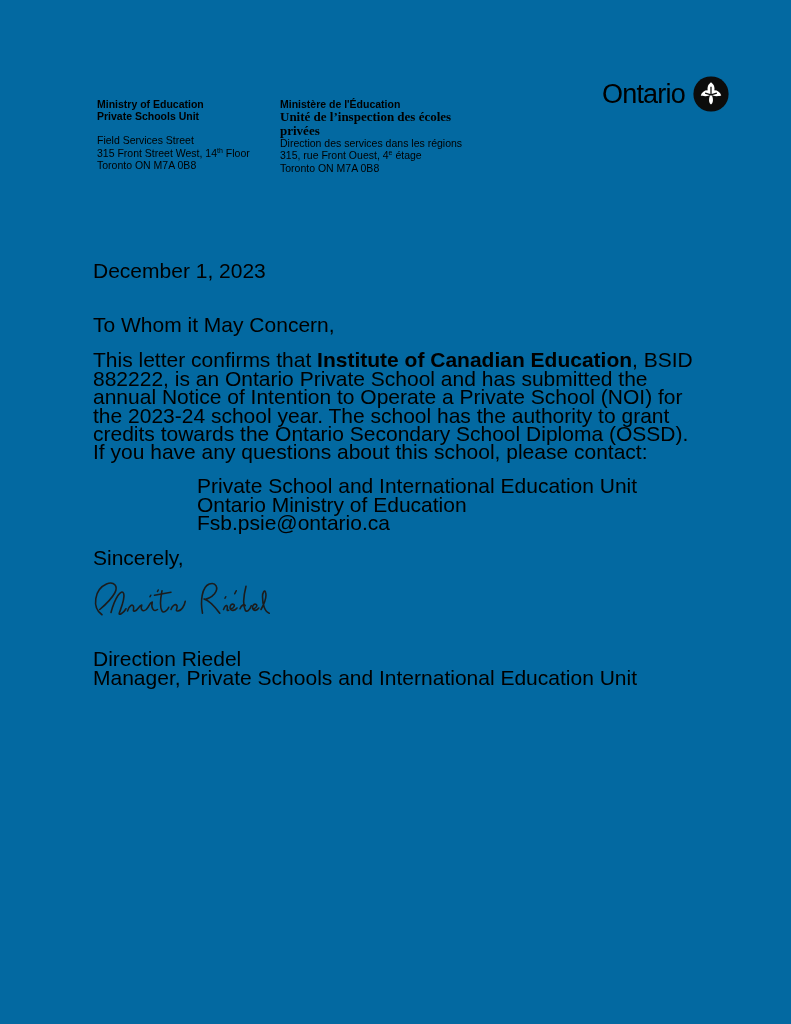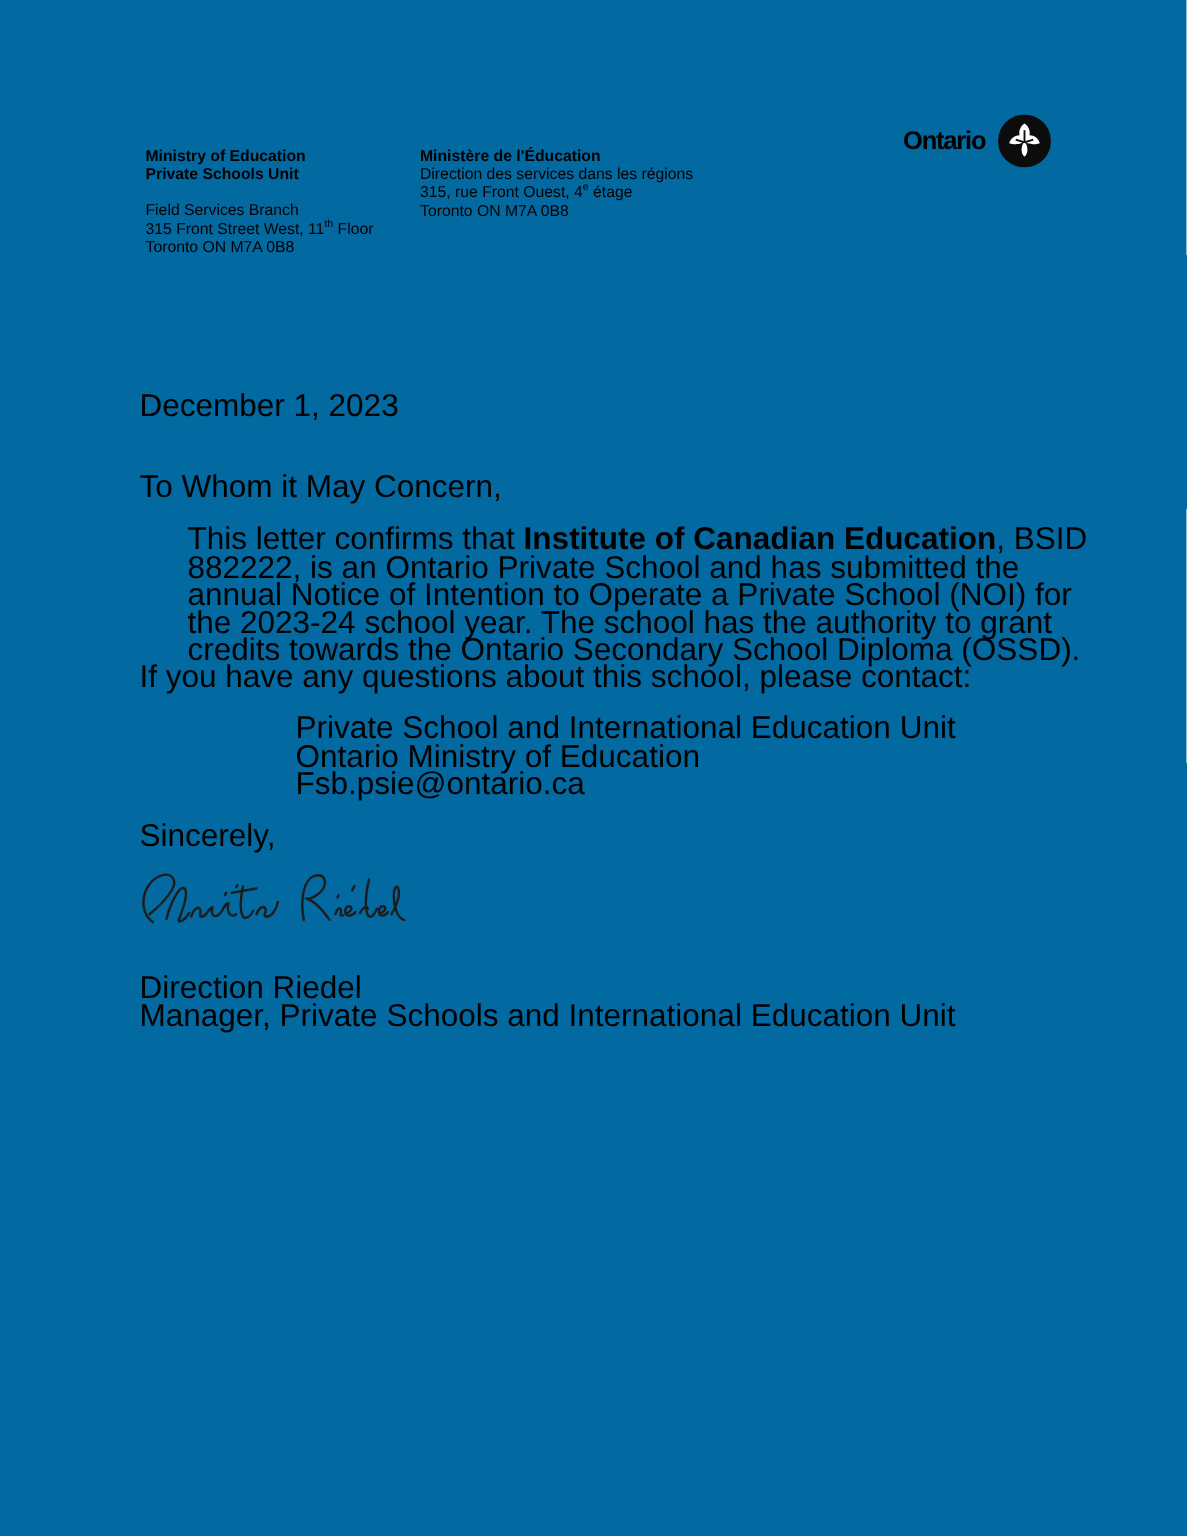--- a/index.html
+++ b/index.html
@@ -28,36 +28,36 @@
     font-size: 13px;
     line-height: 13.5px;
   }
   sup { font-size: 7px; vertical-align: super; line-height: 0; }
   .logo {
     position: absolute;
     left: 602px; top: 76px;
     display: flex; align-items: center;
   }
   .logo-word {
-    font-weight: 700;
-    font-size: 17px;
+    font-weight: 400;
+    font-size: 27px;
     letter-spacing: -0.8px;
     line-height: 36px;
   }
   .logo-trillium { margin-left: 8px; width: 36px; height: 36px; }
   
   .txt {
     position: absolute;
     left: 93px;
     font-size: 21px;
     line-height: 18.6px;
   }
   .date       { top: 262px; }
   .salutation { top: 316px; }
-  .bodypara   { top: 351px; width: 612px; margin-left: 32px; }
+  .bodypara   { top: 351px; width: 612px; }
   .questions  { top: 443px; }
   .contact    { left: 197px; top: 477px; }
   .closing    { top: 549px; }
   .sig-name   { top: 650px; }
   .sig-title  { top: 668.6px; }
   .bold { font-weight: bold; }
   .signature {
     position: absolute;
     left: 90px; top: 574px;
     width: 180px; height: 56px;
@@ -72,27 +72,28 @@
 </style>
 </head>
 <body>
 
 <div class="page">
 
   <div class="hdr-col hdr-left">
     <div class="hdr-bold">Ministry of Education</div>
     <div class="hdr-bold">Private Schools Unit</div>
     <div class="hdr-gap"></div>
-    <div>Field Services Branch</div>
-    <div><span>315 Front Street West, 11</span><sup>th</sup><span> Floor</span></div>
+    <div>Field Services Street</div>
+    <div><span>315 Front Street West, 14</span><sup>th</sup><span> Floor</span></div>
     <div>Toronto ON M7A 0B8</div>
   </div>
 
   <div class="hdr-col hdr-right">
     <div class="hdr-bold">Ministère de l'Éducation</div>
+    <div class="fr-unit">Unité de l’inspection des écoles privées</div>
     <div>Direction des services dans les régions</div>
     <div><span>315, rue Front Ouest, 4</span><sup>e</sup><span> étage</span></div>
     <div>Toronto ON M7A 0B8</div>
   </div>
 
   <div class="logo">
     <span class="logo-word">Ontario</span>
     <svg class="logo-trillium" viewBox="0 0 40 40" aria-hidden="true">
       <rect x="0.5" y="0.5" width="39" height="39" rx="19" fill="#0c0c0c"></rect>
       <g fill="#ffffff">

